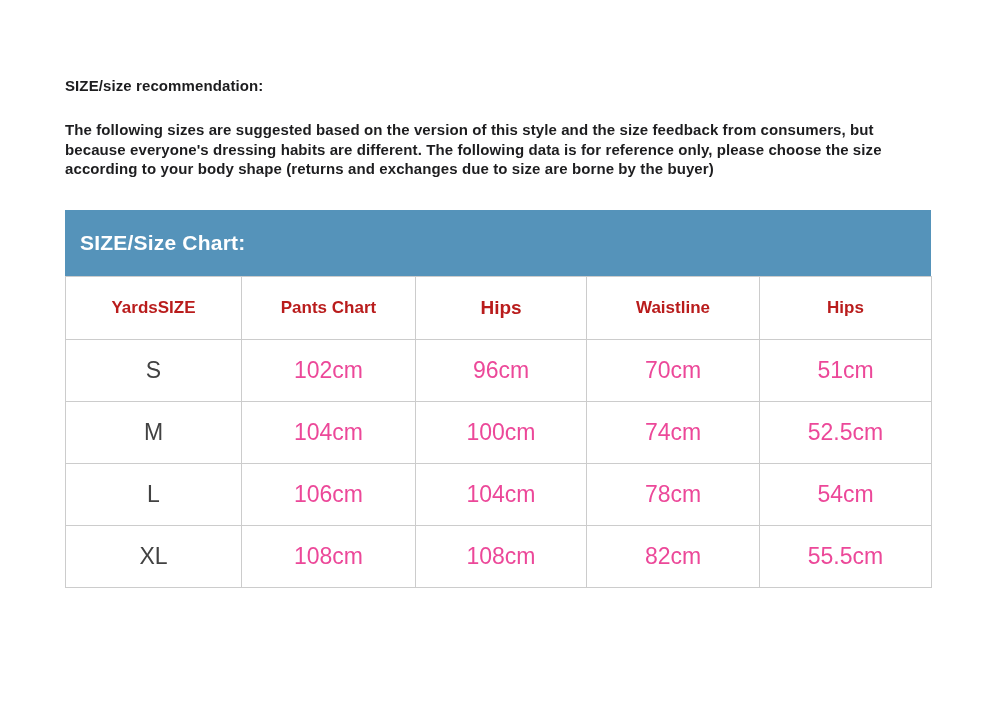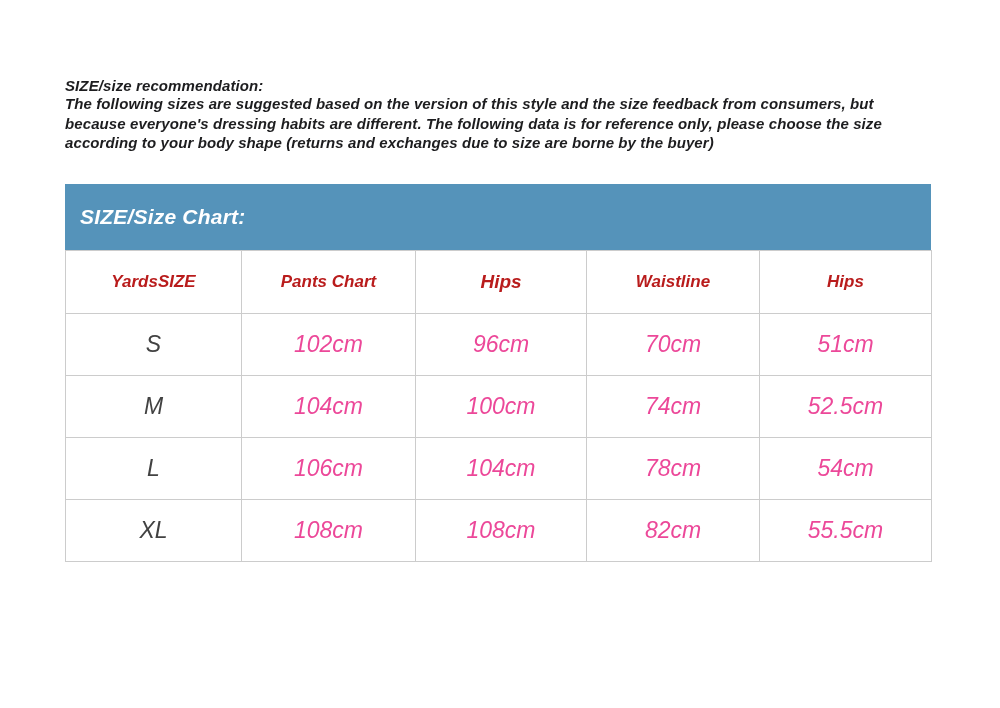--- a/index.html
+++ b/index.html
@@ -9,30 +9,30 @@
     height: 708px;
     font-family: "Liberation Sans", sans-serif;
     position: relative;
     overflow: hidden;
   }
   .page {
     position: absolute;
     left: 65px;
     top: 0;
     width: 868px;
-    font-style: italic;
   }
   .rec-title {
     margin-top: 77px;
     font-size: 15px;
     font-weight: bold;
     color: #1d1d1f;
     letter-spacing: 0.1px;
   }
   .rec-body {
+    margin-top: 26px;
     font-size: 15px;
     font-weight: bold;
     color: #1d1d1f;
     line-height: 19.5px;
     letter-spacing: 0.1px;
     width: 868px;
   }
   .chart-wrap {
     margin-top: 31px;
     width: 866px;

